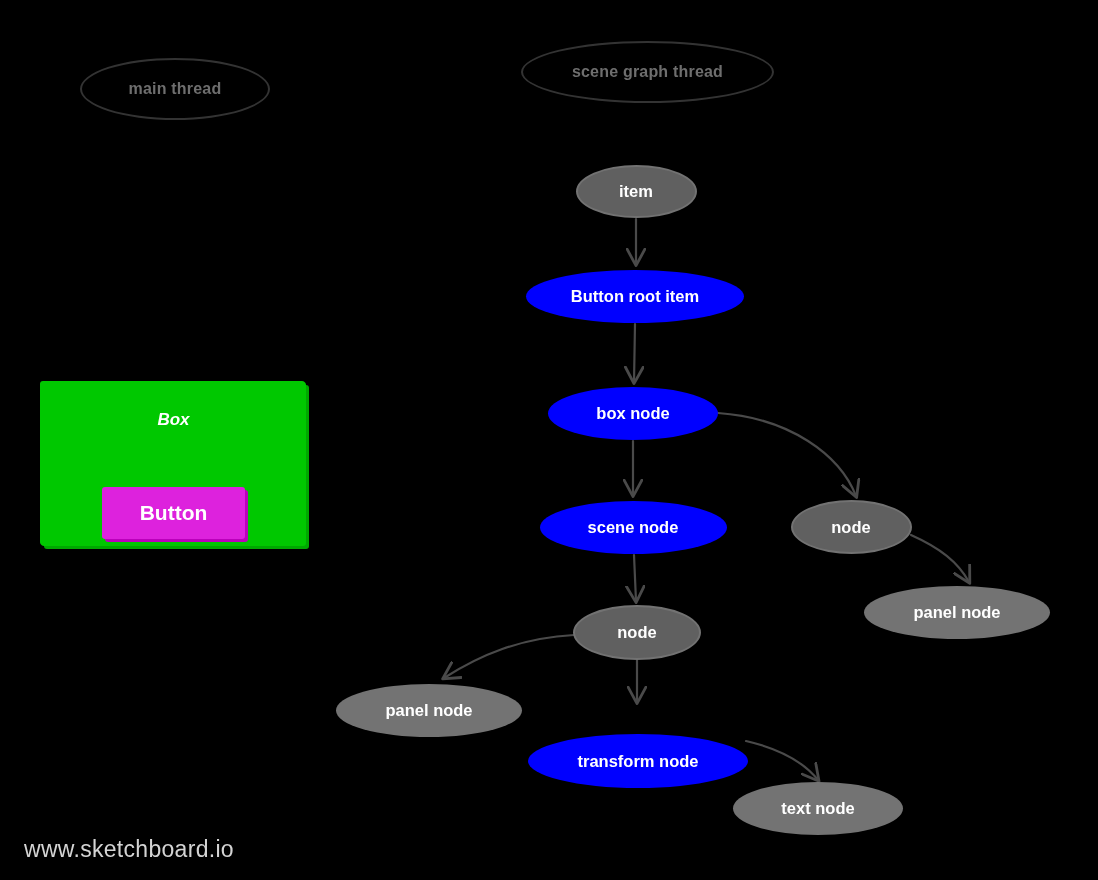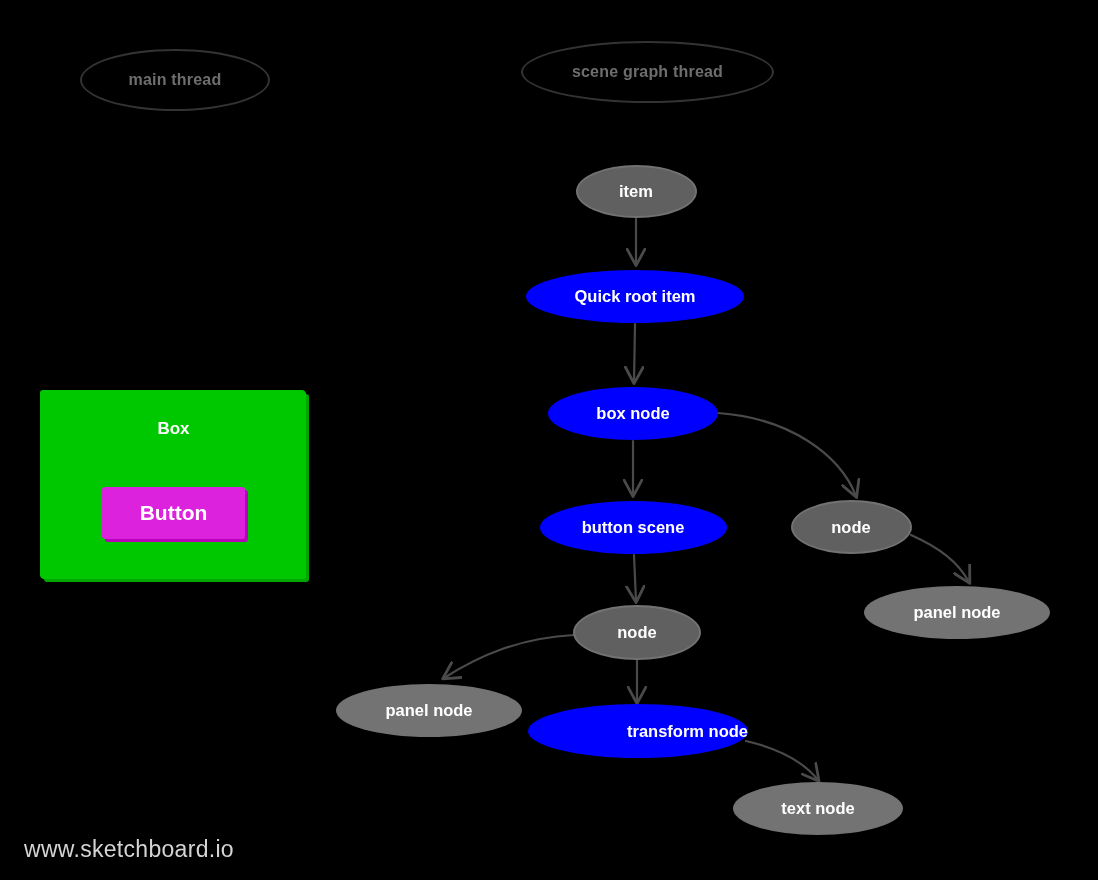--- a/index.html
+++ b/index.html
@@ -119,61 +119,61 @@
         <path d="M 633,441 L 633,495" fill="none" stroke="#4a4a4a" stroke-width="2.2" stroke-linecap="round" marker-end="url(#arrowhead)"></path>
         <path d="M 718,413 C 790,418 840,455 856,496" fill="none" stroke="#4a4a4a" stroke-width="2.2" stroke-linecap="round" marker-end="url(#arrowhead)"></path>
         <path d="M 911,535 C 940,548 958,562 969,582" fill="none" stroke="#4a4a4a" stroke-width="2.2" stroke-linecap="round" marker-end="url(#arrowhead)"></path>
         <path d="M 634,555 L 636,601" fill="none" stroke="#4a4a4a" stroke-width="2.2" stroke-linecap="round" marker-end="url(#arrowhead)"></path>
         <path d="M 574,635 C 520,638 480,655 444,678" fill="none" stroke="#4a4a4a" stroke-width="2.2" stroke-linecap="round" marker-end="url(#arrowhead)"></path>
         <path d="M 637,660 L 637,702" fill="none" stroke="#4a4a4a" stroke-width="2.2" stroke-linecap="round" marker-end="url(#arrowhead)"></path>
         <path d="M 746,741 C 785,750 806,765 818,780" fill="none" stroke="#4a4a4a" stroke-width="2.2" stroke-linecap="round" marker-end="url(#arrowhead)"></path>
       </g>
   </svg>
 
-  <div class="lane-header" style="left:80px; top:49px; width:190px; height:62px;">
+  <div class="lane-header" style="left:80px; top:58px; width:190px; height:62px;">
     <span>main thread</span>
   </div>
 
   <div class="lane-header" style="left:521px; top:41px; width:253px; height:62px;">
     <span>scene graph thread</span>
   </div>
 
-  <div class="box-widget" style="left:41px; top:391px; width:265px; height:188px;">
+  <div class="box-widget" style="left:41px; top:382px; width:265px; height:164px;font-style:italic;">
     <div class="box-widget-label">Box</div>
   </div>
   <div class="button-widget" style="left:102px; top:487px; width:143px; height:52px;">
     <span>Button</span>
   </div>
 
   <div id="nodes-layer">
       <div class="node gray" style="left: 575.5px; top: 164.5px; width: 121px; height: 53px;">
         <span>item</span>
       </div>
       <div class="node blue" style="left: 526px; top: 269.5px; width: 218px; height: 53px;">
-        <span>Quick root item</span>
+        <span>Button root item</span>
       </div>
       <div class="node blue" style="left: 548px; top: 386.5px; width: 170px; height: 53px;">
         <span>box node</span>
       </div>
       <div class="node blue" style="left: 539.5px; top: 500.5px; width: 187px; height: 53px;">
-        <span>button scene</span>
+        <span>scene node</span>
       </div>
       <div class="node gray" style="left: 790.5px; top: 500px; width: 121px; height: 54px;">
         <span>node</span>
       </div>
       <div class="node red" style="left: 864px; top: 585.5px; width: 186px; height: 53px;">
         <span>panel node</span>
       </div>
       <div class="node gray" style="left: 573px; top: 604.5px; width: 128px; height: 55px;">
         <span>node</span>
       </div>
       <div class="node red" style="left: 336px; top: 683.5px; width: 186px; height: 53px;">
         <span>panel node</span>
       </div>
-      <div class="node blue" style="left: 528px; top: 704px; width: 220px; height: 54px; justify-content: flex-end;">
+      <div class="node blue" style="left: 528px; top: 734px; width: 220px; height: 54px;">
         <span>transform node</span>
       </div>
       <div class="node red" style="left: 733px; top: 781.5px; width: 170px; height: 53px;">
         <span>text node</span>
       </div>
     </div>
 
   <div class="watermark">www.sketchboard.io</div>
 
 </div>

